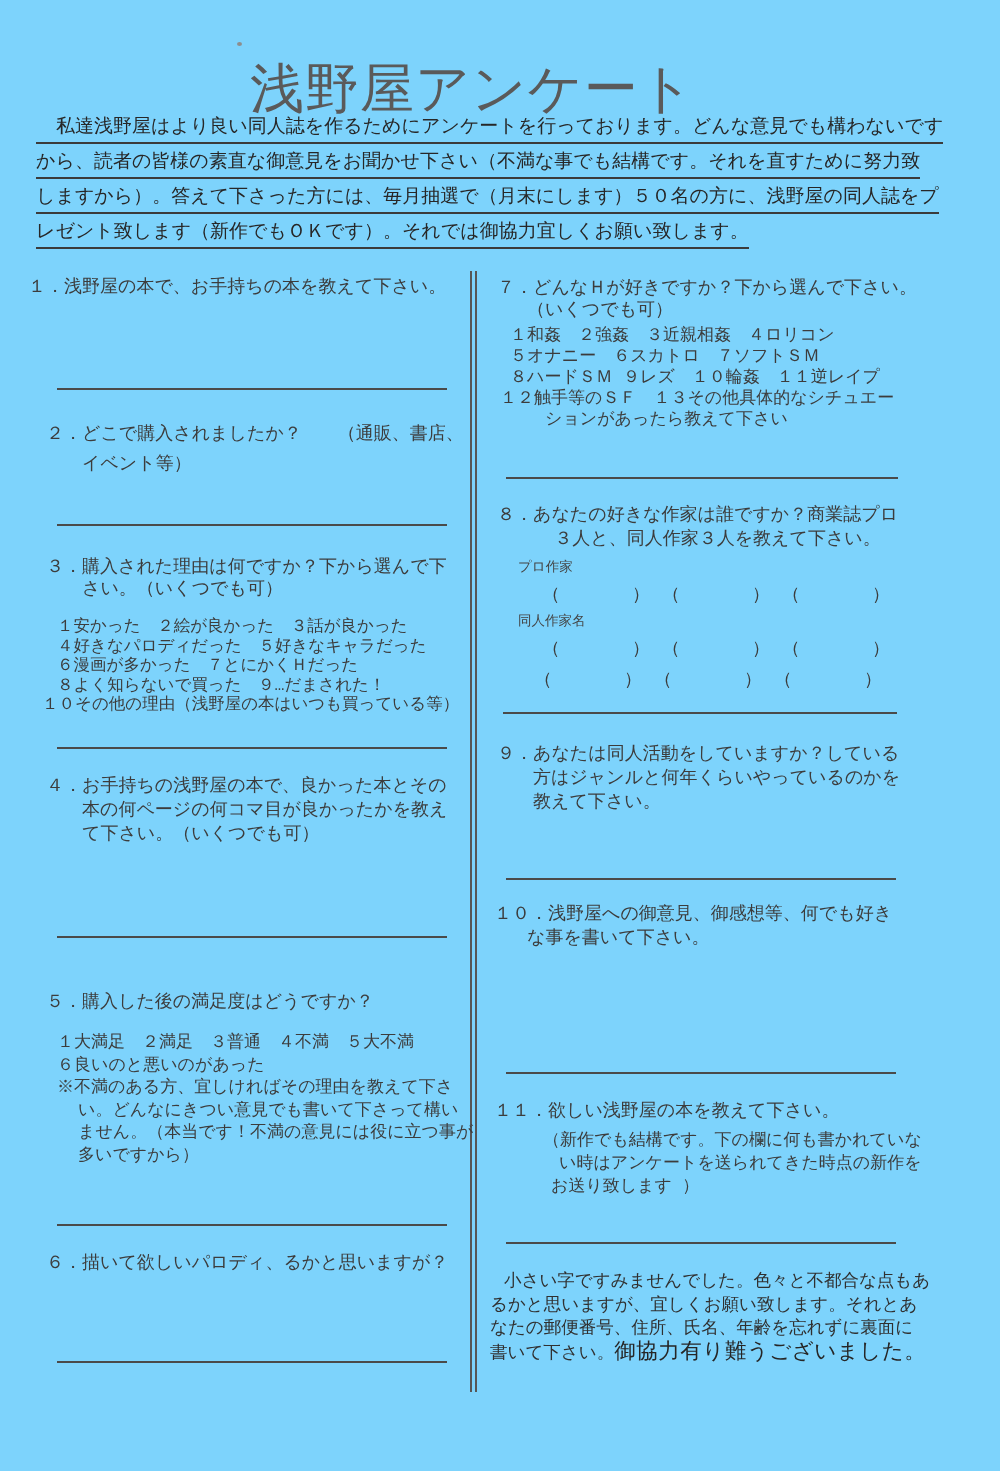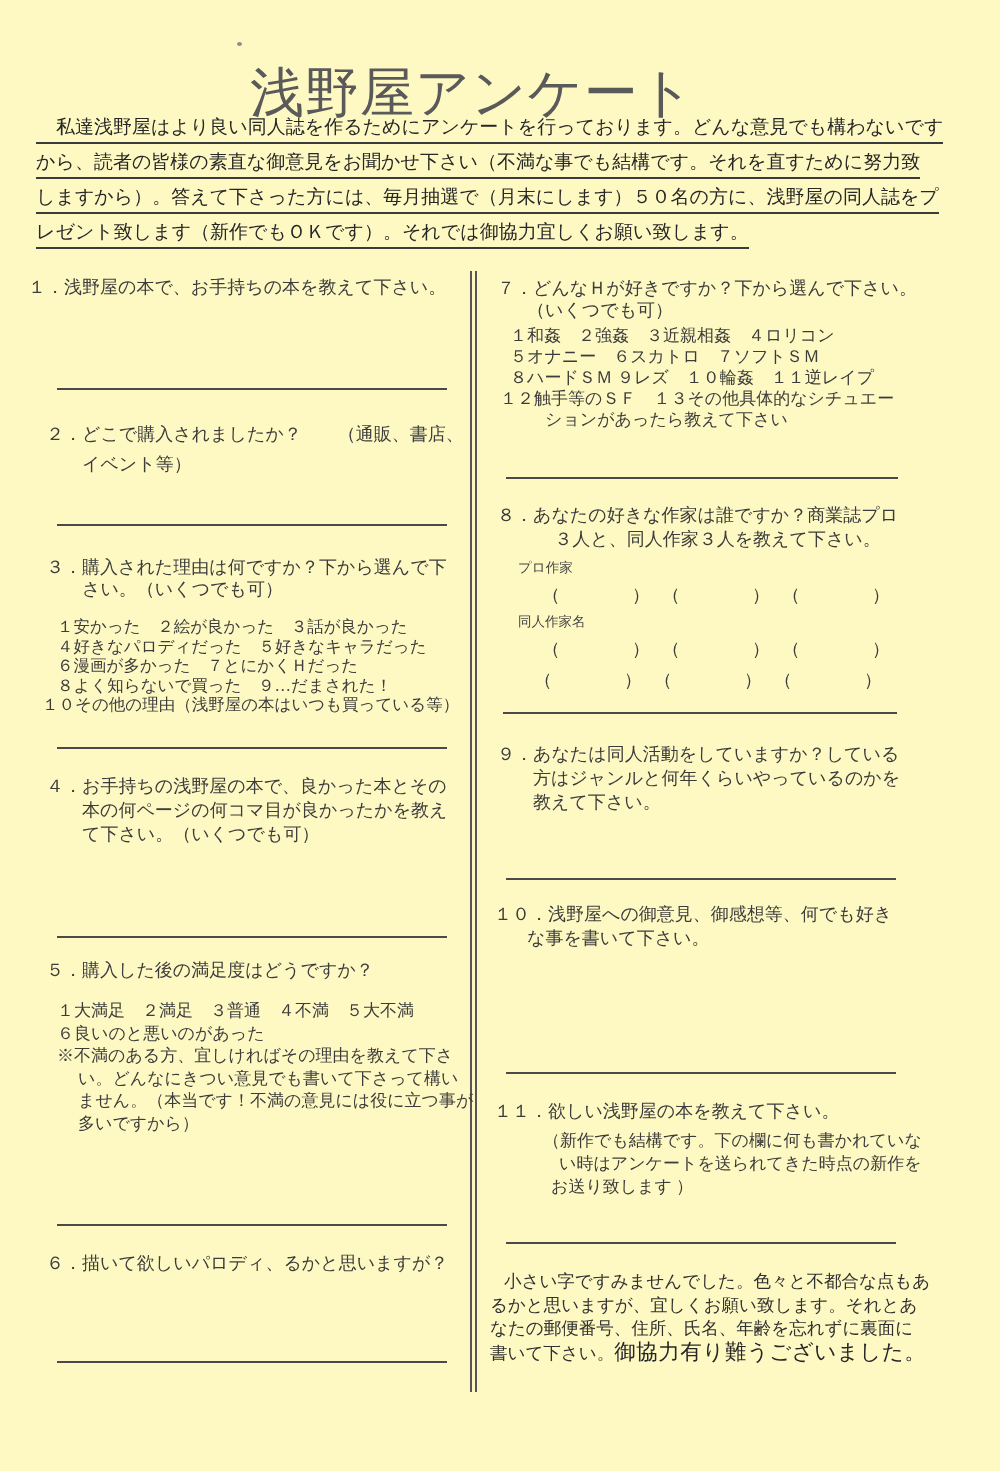--- a/index.html
+++ b/index.html
@@ -1,19 +1,19 @@
 <!DOCTYPE html>
 <html lang="ja"><head>
 <meta charset="utf-8">
 <style>
   html,body{margin:0;padding:0;background:#fcfbf7;}
   .page{
     position:relative;width:1000px;height:1471px;overflow:hidden;
-    background:#fef9c3;
-    font-family:Liberation Serif, serif;
+    background:#7dd3fc;
+    font-family:Liberation Mono, monospace;
     color:#3c3c3c;
   }
   .title{
     position:absolute;left:0;top:22px;width:945px;text-align:center;
     font-size:54px;line-height:1.3;font-weight:400;color:#5a5a5a;
     letter-spacing:1px;white-space:nowrap;
   }
   .speck{position:absolute;left:237px;top:42px;width:5px;height:4px;background:#8d8d8d;border-radius:50%;}
   .intro{position:absolute;left:36px;top:116px;font-size:19px;color:#272727;}
   .intro .iline{
@@ -78,21 +78,21 @@
   </div>
   <div class="rule" style="left:57px;top:747px;width:390px;"></div>
 
   <div class="q" style="left:46px;top:774px;line-height:24px;">
     <div class="qline"><span>４．</span><span>お手持ちの浅野屋の本で、良かった本とその</span></div>
     <div class="qline" style="padding-left:36px;">本の何ページの何コマ目が良かったかを教え</div>
     <div class="qline" style="padding-left:36px;">て下さい。（いくつでも可）</div>
   </div>
   <div class="rule" style="left:57px;top:936px;width:390px;"></div>
 
-  <div class="q" style="left:46px;top:959px;">
+  <div class="q" style="left:46px;top:991px;">
     <div class="qline"><span>５．</span><span>購入した後の満足度はどうですか？</span></div>
     <div class="opts" style="margin-top:19px;font-size:17px;line-height:22.5px;">
       <div class="qline" style="padding-left:11px;">１大満足　２満足　３普通　４不満　５大不満</div>
       <div class="qline" style="padding-left:11px;">６良いのと悪いのがあった</div>
       <div class="qline" style="padding-left:11px;">※不満のある方、宜しければその理由を教えて下さ</div>
       <div class="qline" style="padding-left:32px;">い。どんなにきつい意見でも書いて下さって構い</div>
       <div class="qline" style="padding-left:32px;">ません。（本当です！不満の意見には役に立つ事が</div>
       <div class="qline" style="padding-left:32px;">多いですから）</div>
     </div>
   </div>

